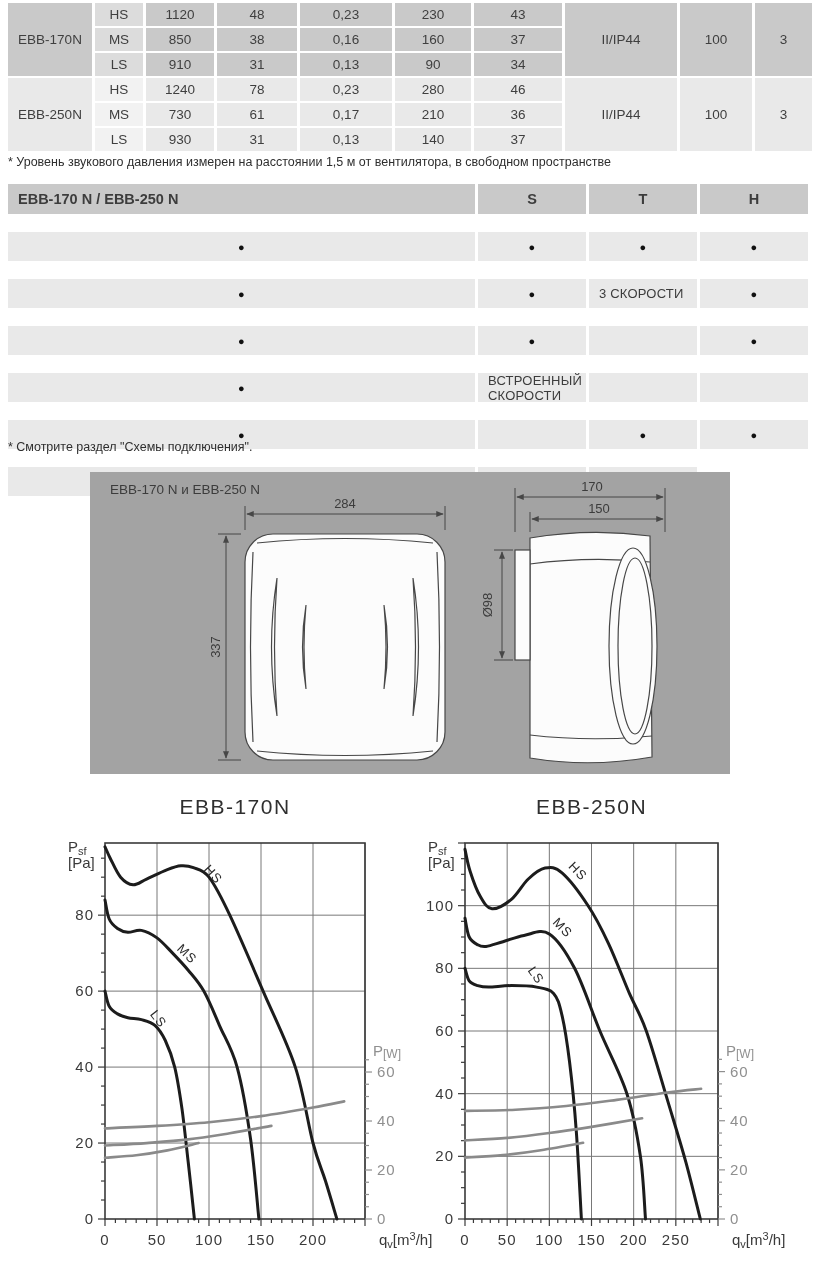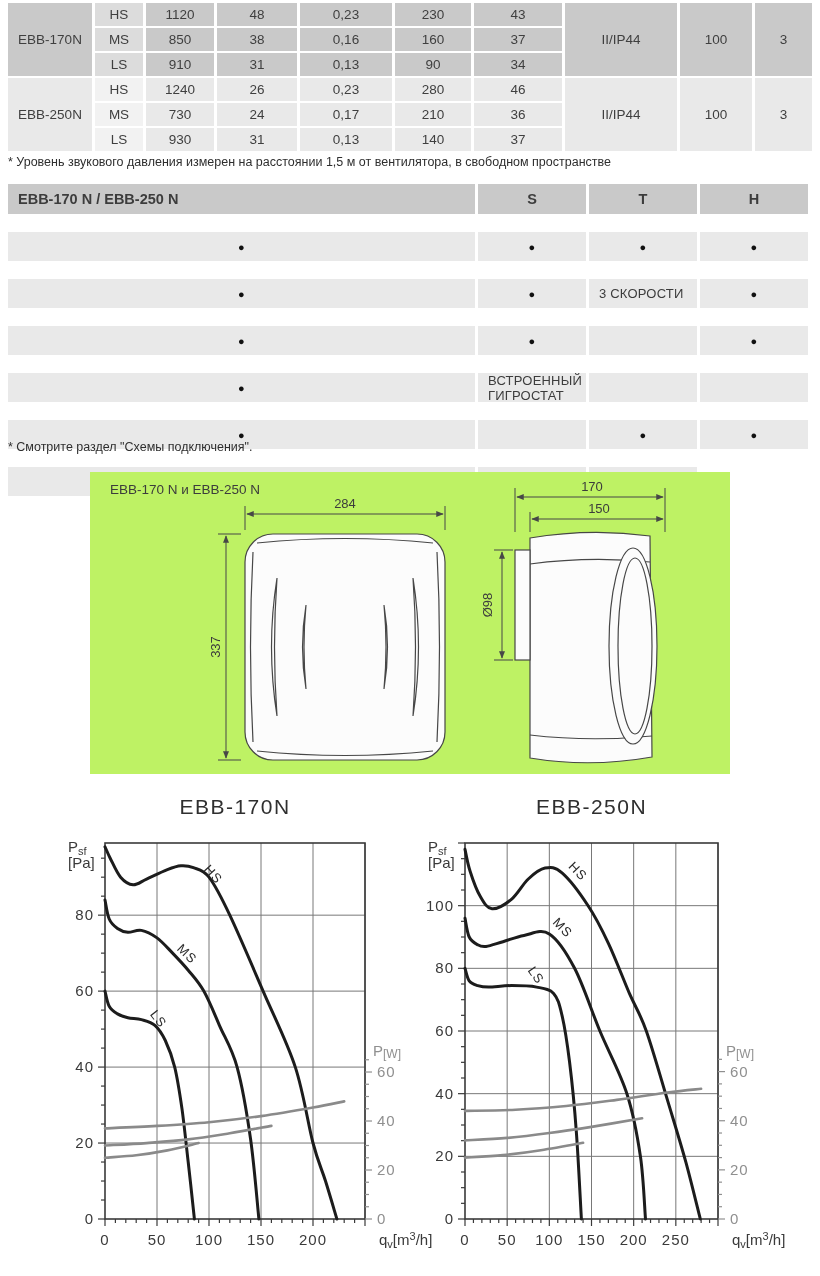--- a/index.html
+++ b/index.html
@@ -22,21 +22,21 @@
         grid-template-rows:30px repeat(7,29px);gap:18px 3px;}
   .fh{background:#c9c9c9;font-weight:bold;font-size:14.5px;display:flex;align-items:center;}
   .fh.lbl{padding-left:10px;justify-content:flex-start;}
   .fh.col{justify-content:center;}
   .fr{background:#e9e9e9;display:flex;align-items:center;font-size:13px;letter-spacing:.2px;}
   .fr.lbl{padding-left:10px;justify-content:flex-start;}
   .fr.mark{justify-content:center;font-size:11px;color:#111;}
   .fr.num{justify-content:center;font-size:13.5px;}
 
   
-  .drawing{position:absolute;top:472px;left:90px;width:640px;height:302px;background:#bef264;}
+  .drawing{position:absolute;top:472px;left:90px;width:640px;height:302px;background:#a3a3a3;}
   .drawing svg{display:block;}
   .dwg-line{fill:none;stroke:#474747;stroke-width:1.2;}
   .dwg-fill{fill:#fcfcfc;stroke:#474747;stroke-width:1.2;}
   .dim-line{stroke:#474747;stroke-width:1;fill:none;}
   .dim-txt{font-size:13px;fill:#3c3c3c;}
   .dwg-title{font-size:13.5px;fill:#3c3c3c;}
 
   
   .chart-title{position:absolute;font-size:21px;letter-spacing:1.5px;color:#2f2f2f;text-align:center;}
   .t170{top:795px;left:105px;width:260px;}
@@ -72,31 +72,31 @@
     <div class="cell c-mid" style="grid-area:3/2">LS</div>
     <div class="cell c-dark" style="grid-area:3/3">910</div>
     <div class="cell c-dark" style="grid-area:3/4">31</div>
     <div class="cell c-dark" style="grid-area:3/5">0,13</div>
     <div class="cell c-dark" style="grid-area:3/6">90</div>
     <div class="cell c-dark" style="grid-area:3/7">34</div>
 
     <div class="cell c-light" style="grid-area:4/1/7/2">EBB-250N</div>
     <div class="cell c-xlight" style="grid-area:4/2">HS</div>
     <div class="cell c-light" style="grid-area:4/3">1240</div>
-    <div class="cell c-light" style="grid-area:4/4">26</div>
+    <div class="cell c-light" style="grid-area:4/4">78</div>
     <div class="cell c-light" style="grid-area:4/5">0,23</div>
     <div class="cell c-light" style="grid-area:4/6">280</div>
     <div class="cell c-light" style="grid-area:4/7">46</div>
     <div class="cell c-light" style="grid-area:4/8/7/9">II/IP44</div>
     <div class="cell c-light" style="grid-area:4/9/7/10">100</div>
     <div class="cell c-light" style="grid-area:4/10/7/11">3</div>
 
     <div class="cell c-xlight" style="grid-area:5/2">MS</div>
     <div class="cell c-light" style="grid-area:5/3">730</div>
-    <div class="cell c-light" style="grid-area:5/4">24</div>
+    <div class="cell c-light" style="grid-area:5/4">61</div>
     <div class="cell c-light" style="grid-area:5/5">0,17</div>
     <div class="cell c-light" style="grid-area:5/6">210</div>
     <div class="cell c-light" style="grid-area:5/7">36</div>
 
     <div class="cell c-xlight" style="grid-area:6/2">LS</div>
     <div class="cell c-light" style="grid-area:6/3">930</div>
     <div class="cell c-light" style="grid-area:6/4">31</div>
     <div class="cell c-light" style="grid-area:6/5">0,13</div>
     <div class="cell c-light" style="grid-area:6/6">140</div>
     <div class="cell c-light" style="grid-area:6/7">37</div>
@@ -120,21 +120,21 @@
 
     <div class="fr lbl">3 СКОРОСТИ</div>
     <div class="fr mark">●</div>
     <div class="fr mark">●</div>
     <div class="fr mark">●</div>
 
     <div class="fr mark"></div>
     <div class="fr mark">●</div>
     <div class="fr mark">●</div>
 
-    <div class="fr lbl">ВСТРОЕННЫЙ ГИГРОСТАТ</div>
+    <div class="fr lbl">ВСТРОЕННЫЙ СКОРОСТИ</div>
     <div class="fr mark"></div>
     <div class="fr mark"></div>
     <div class="fr mark">●</div>
 
     <div class="fr mark"></div>
     <div class="fr mark">●</div>
     <div class="fr mark">●</div>
 
     <div class="fr num">10</div>
     <div class="fr num">4, 5</div>

